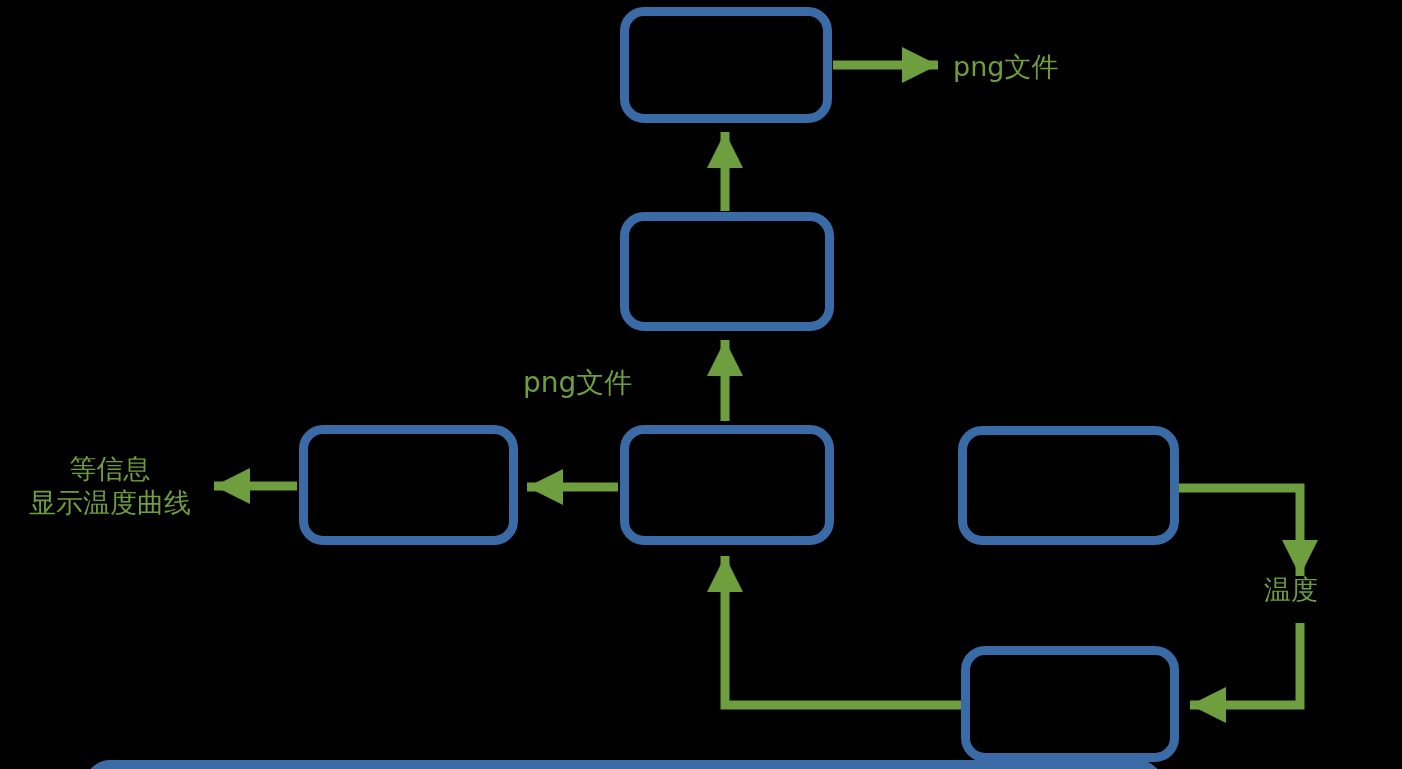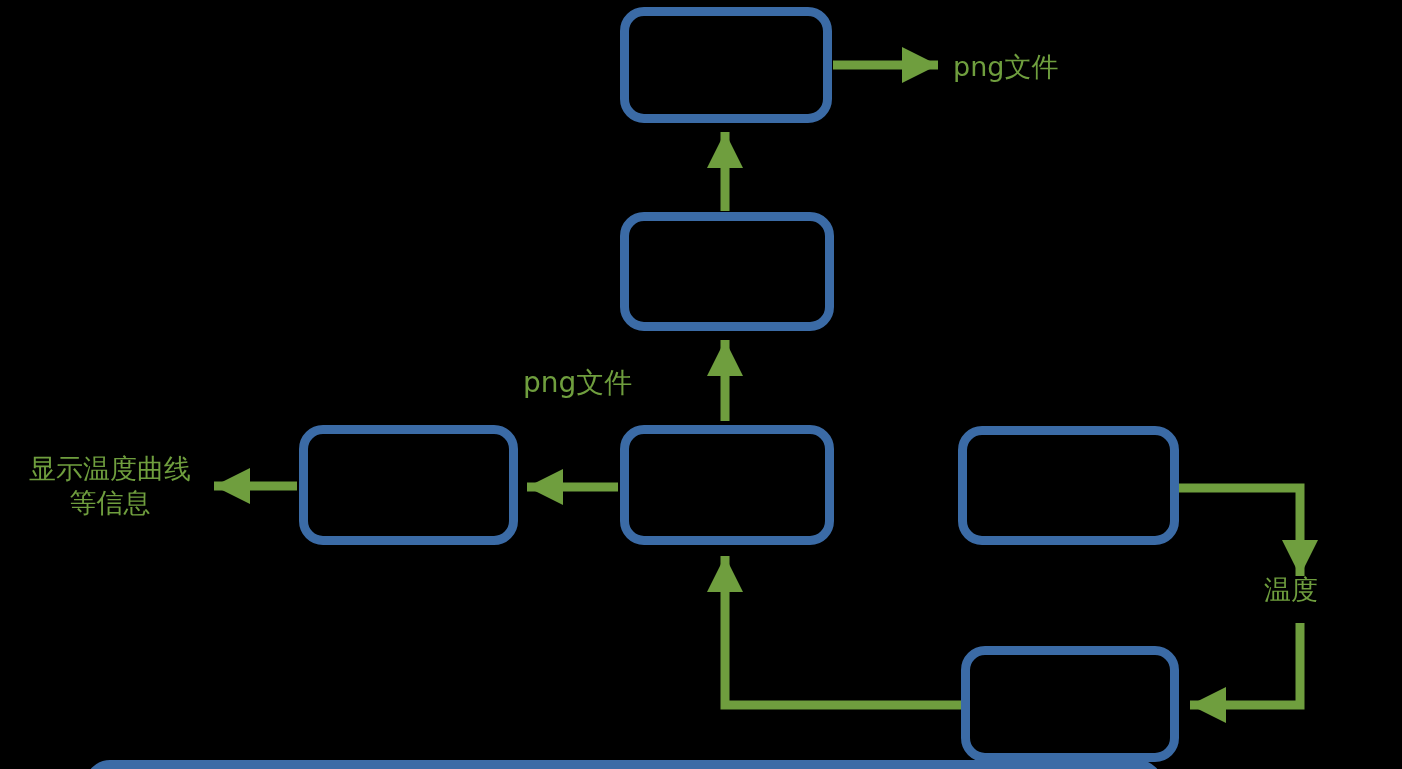--- a/index.html
+++ b/index.html
@@ -93,19 +93,19 @@
   <div class="flow-box box-left"></div>
   <div class="flow-box box-right"></div>
   <div class="flow-box box-bottom-right"></div>
   <div class="box-bottom-partial"></div>
 
   <div class="diagram-label label-png">png文件</div>
 
   <div class="diagram-label label-generate">png文件</div>
 
   <div class="diagram-label label-display-info">
+    <span>等信息</span>
     <span>显示温度曲线</span>
-    <span>等信息</span>
   </div>
 
   <div class="diagram-label label-temperature">温度</div>
 
 </div>
 
 </body></html>

